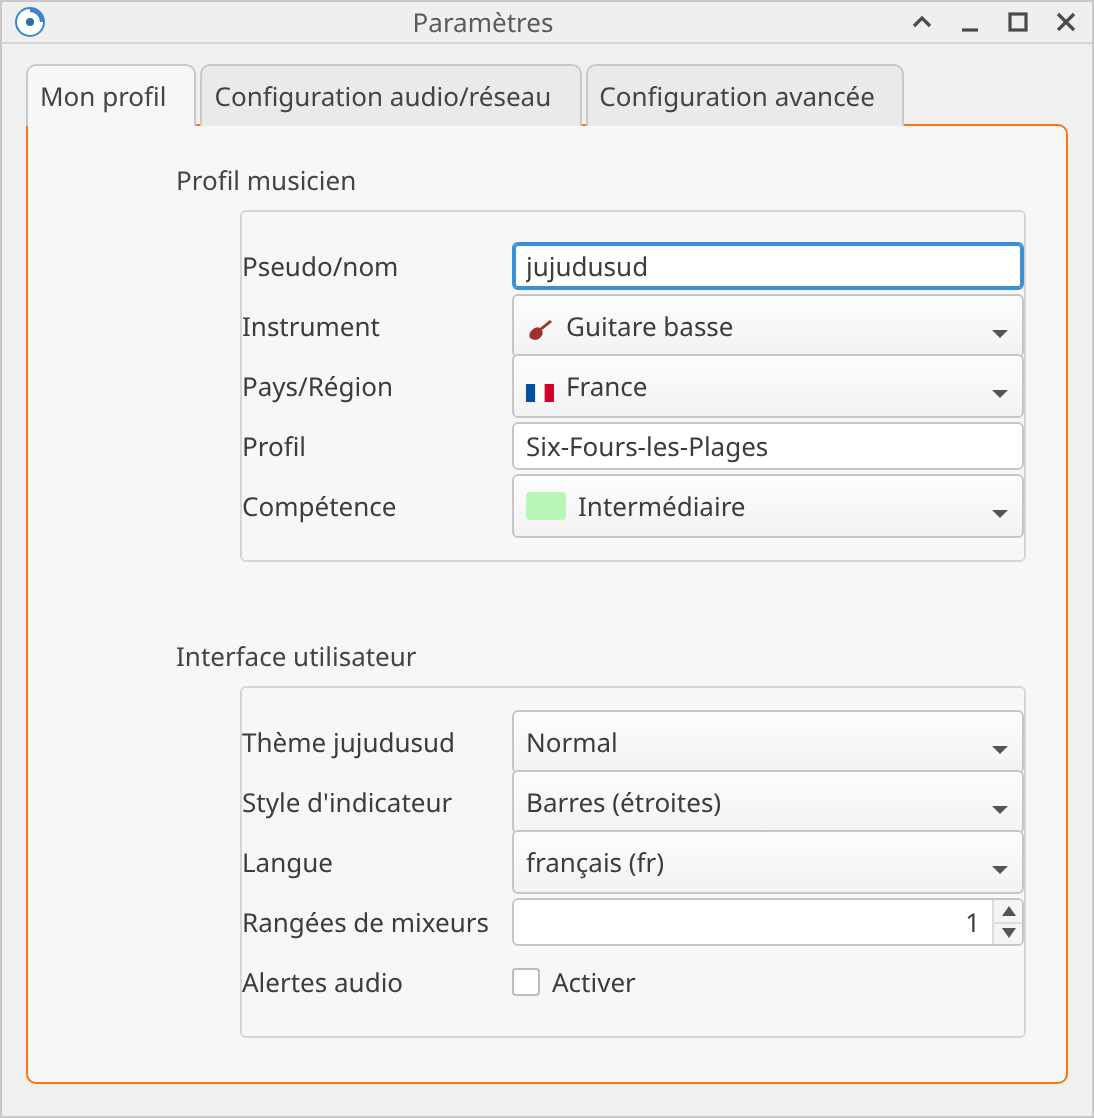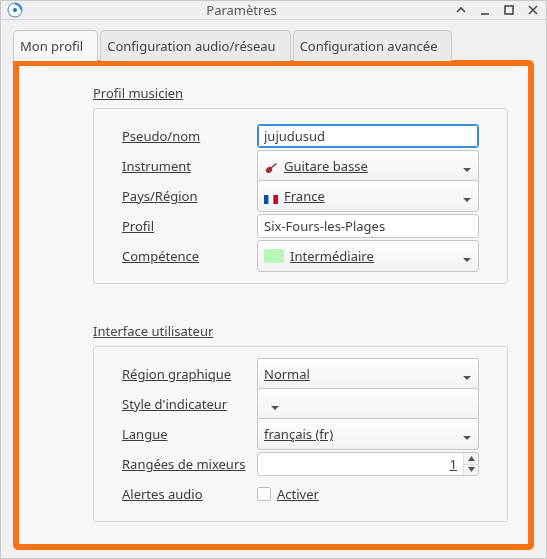--- a/index.html
+++ b/index.html
@@ -39,30 +39,30 @@
   .tab {
     padding:6px 14px 6px 6px;
     border:1px solid #c8c8c8; border-bottom:none;
     background:#eaeaea; color:#444;
     border-radius:5px 5px 0 0;
     margin-right:2px; position:relative; top:1px;
     cursor:pointer;
   }
   .tab.active { background:#f7f7f7; z-index:2; }
   .tab-panel {
-    border:6px solid #f97316; border-radius:0 5px 5px 5px;
-    background:#f7f7f7; padding:18px 20px 22px 20px;text-decoration:underline;
+    border:1px solid #f97316; border-radius:0 5px 5px 5px;
+    background:#f7f7f7; padding:18px 20px 22px 20px;
   }
   
   .section { }
   .section + .section { margin-top:38px; }
   .section-title { margin:0 0 6px 54px; color:#444; }
   .field-frame {
     border:1px solid #d6d6d6; border-radius:3px;
-    padding:10px 28px; margin-left:54px;
+    padding:10px 0; margin-left:86px;
     background:#f7f7f7;
   }
   .row {
     display:flex; align-items:center; height:26px; margin:4px 0;
   }
   .row-label { width:135px; color:#3c3c3c; }
   .row-field { flex:1; }
   
   .text-input {
     width:100%; height:24px; box-sizing:border-box;
@@ -229,35 +229,36 @@
           </div>
 
         </div>
       </div>
 
       <div class="section">
         <div class="section-title">Interface utilisateur</div>
         <div class="field-frame">
 
           <div class="row">
-            <div class="row-label">Région graphique</div>
+            <div class="row-label">Thème jujudusud</div>
             <div class="row-field">
               <div class="combo">
                 <span class="combo-label">Normal</span>
                 <span class="caret"><svg viewBox="0 0 10 10">
                       <path d="M1 3 L5 7 L9 3 Z"></path>
                     </svg></span>
               </div>
             </div>
           </div>
 
           <div class="row">
             <div class="row-label">Style d'indicateur</div>
             <div class="row-field">
               <div class="combo">
+                <span class="combo-label">Barres (étroites)</span>
                 <span class="caret"><svg viewBox="0 0 10 10">
                       <path d="M1 3 L5 7 L9 3 Z"></path>
                     </svg></span>
               </div>
             </div>
           </div>
 
           <div class="row">
             <div class="row-label">Langue</div>
             <div class="row-field">

